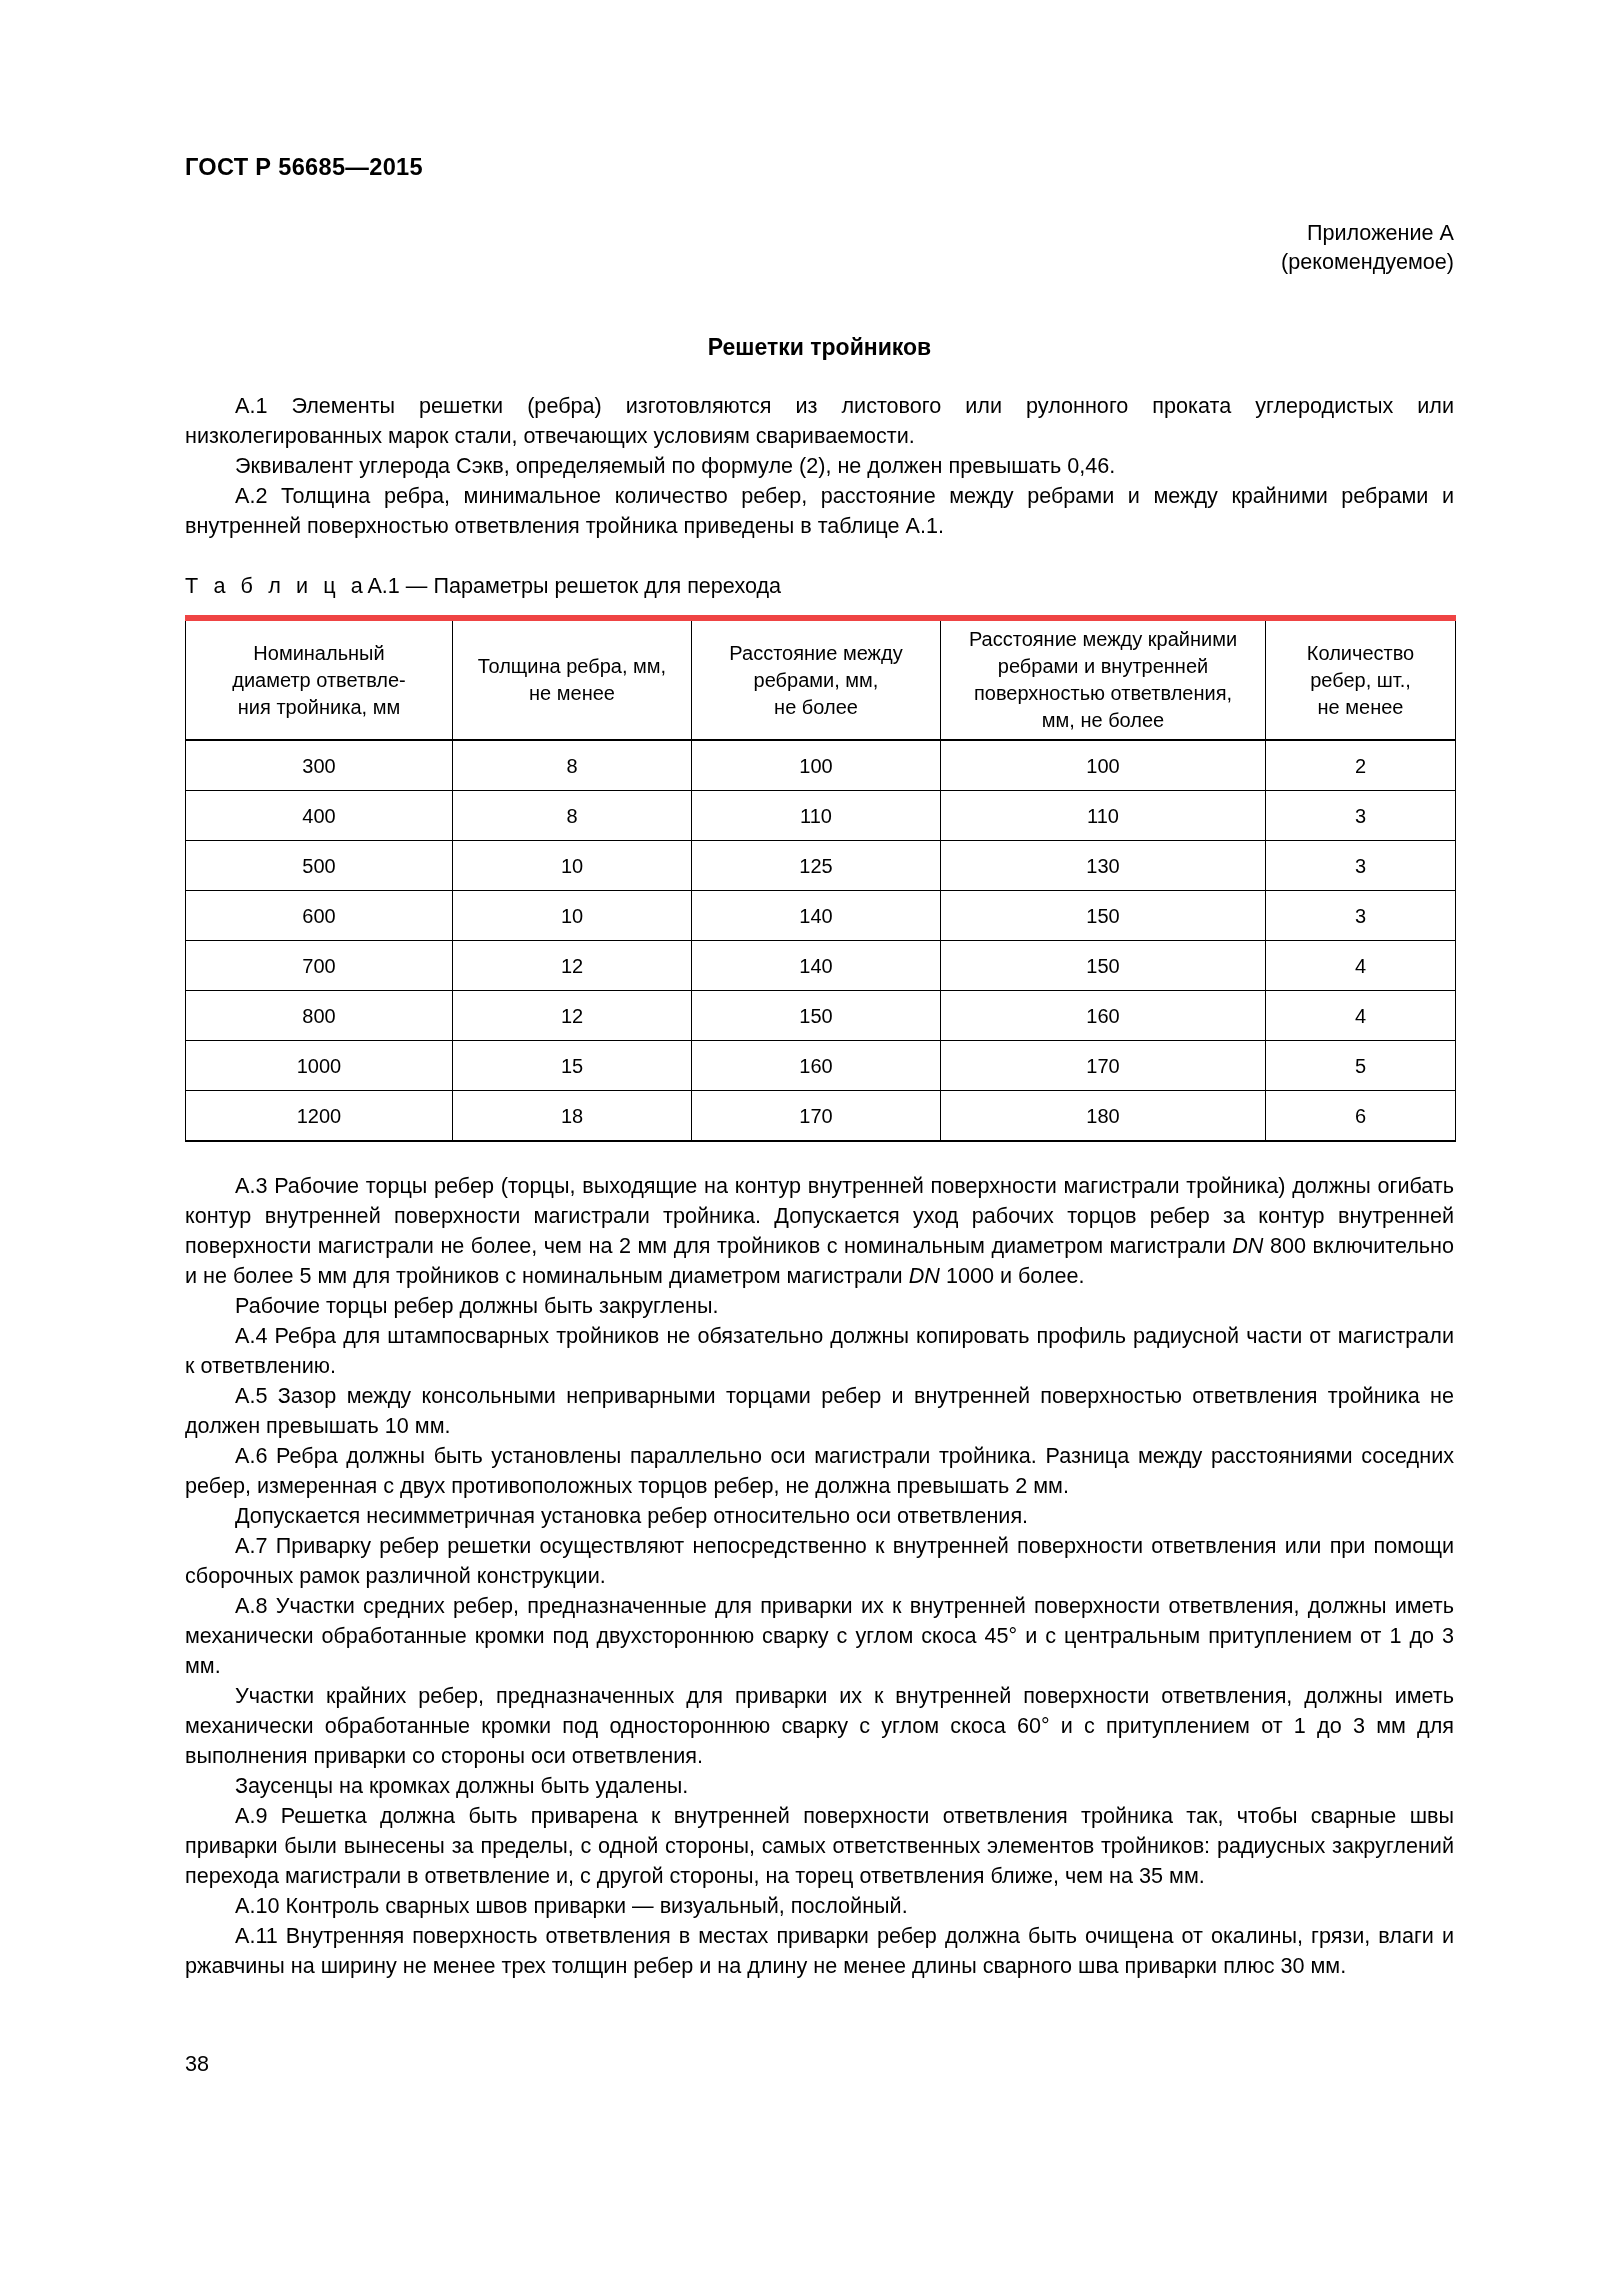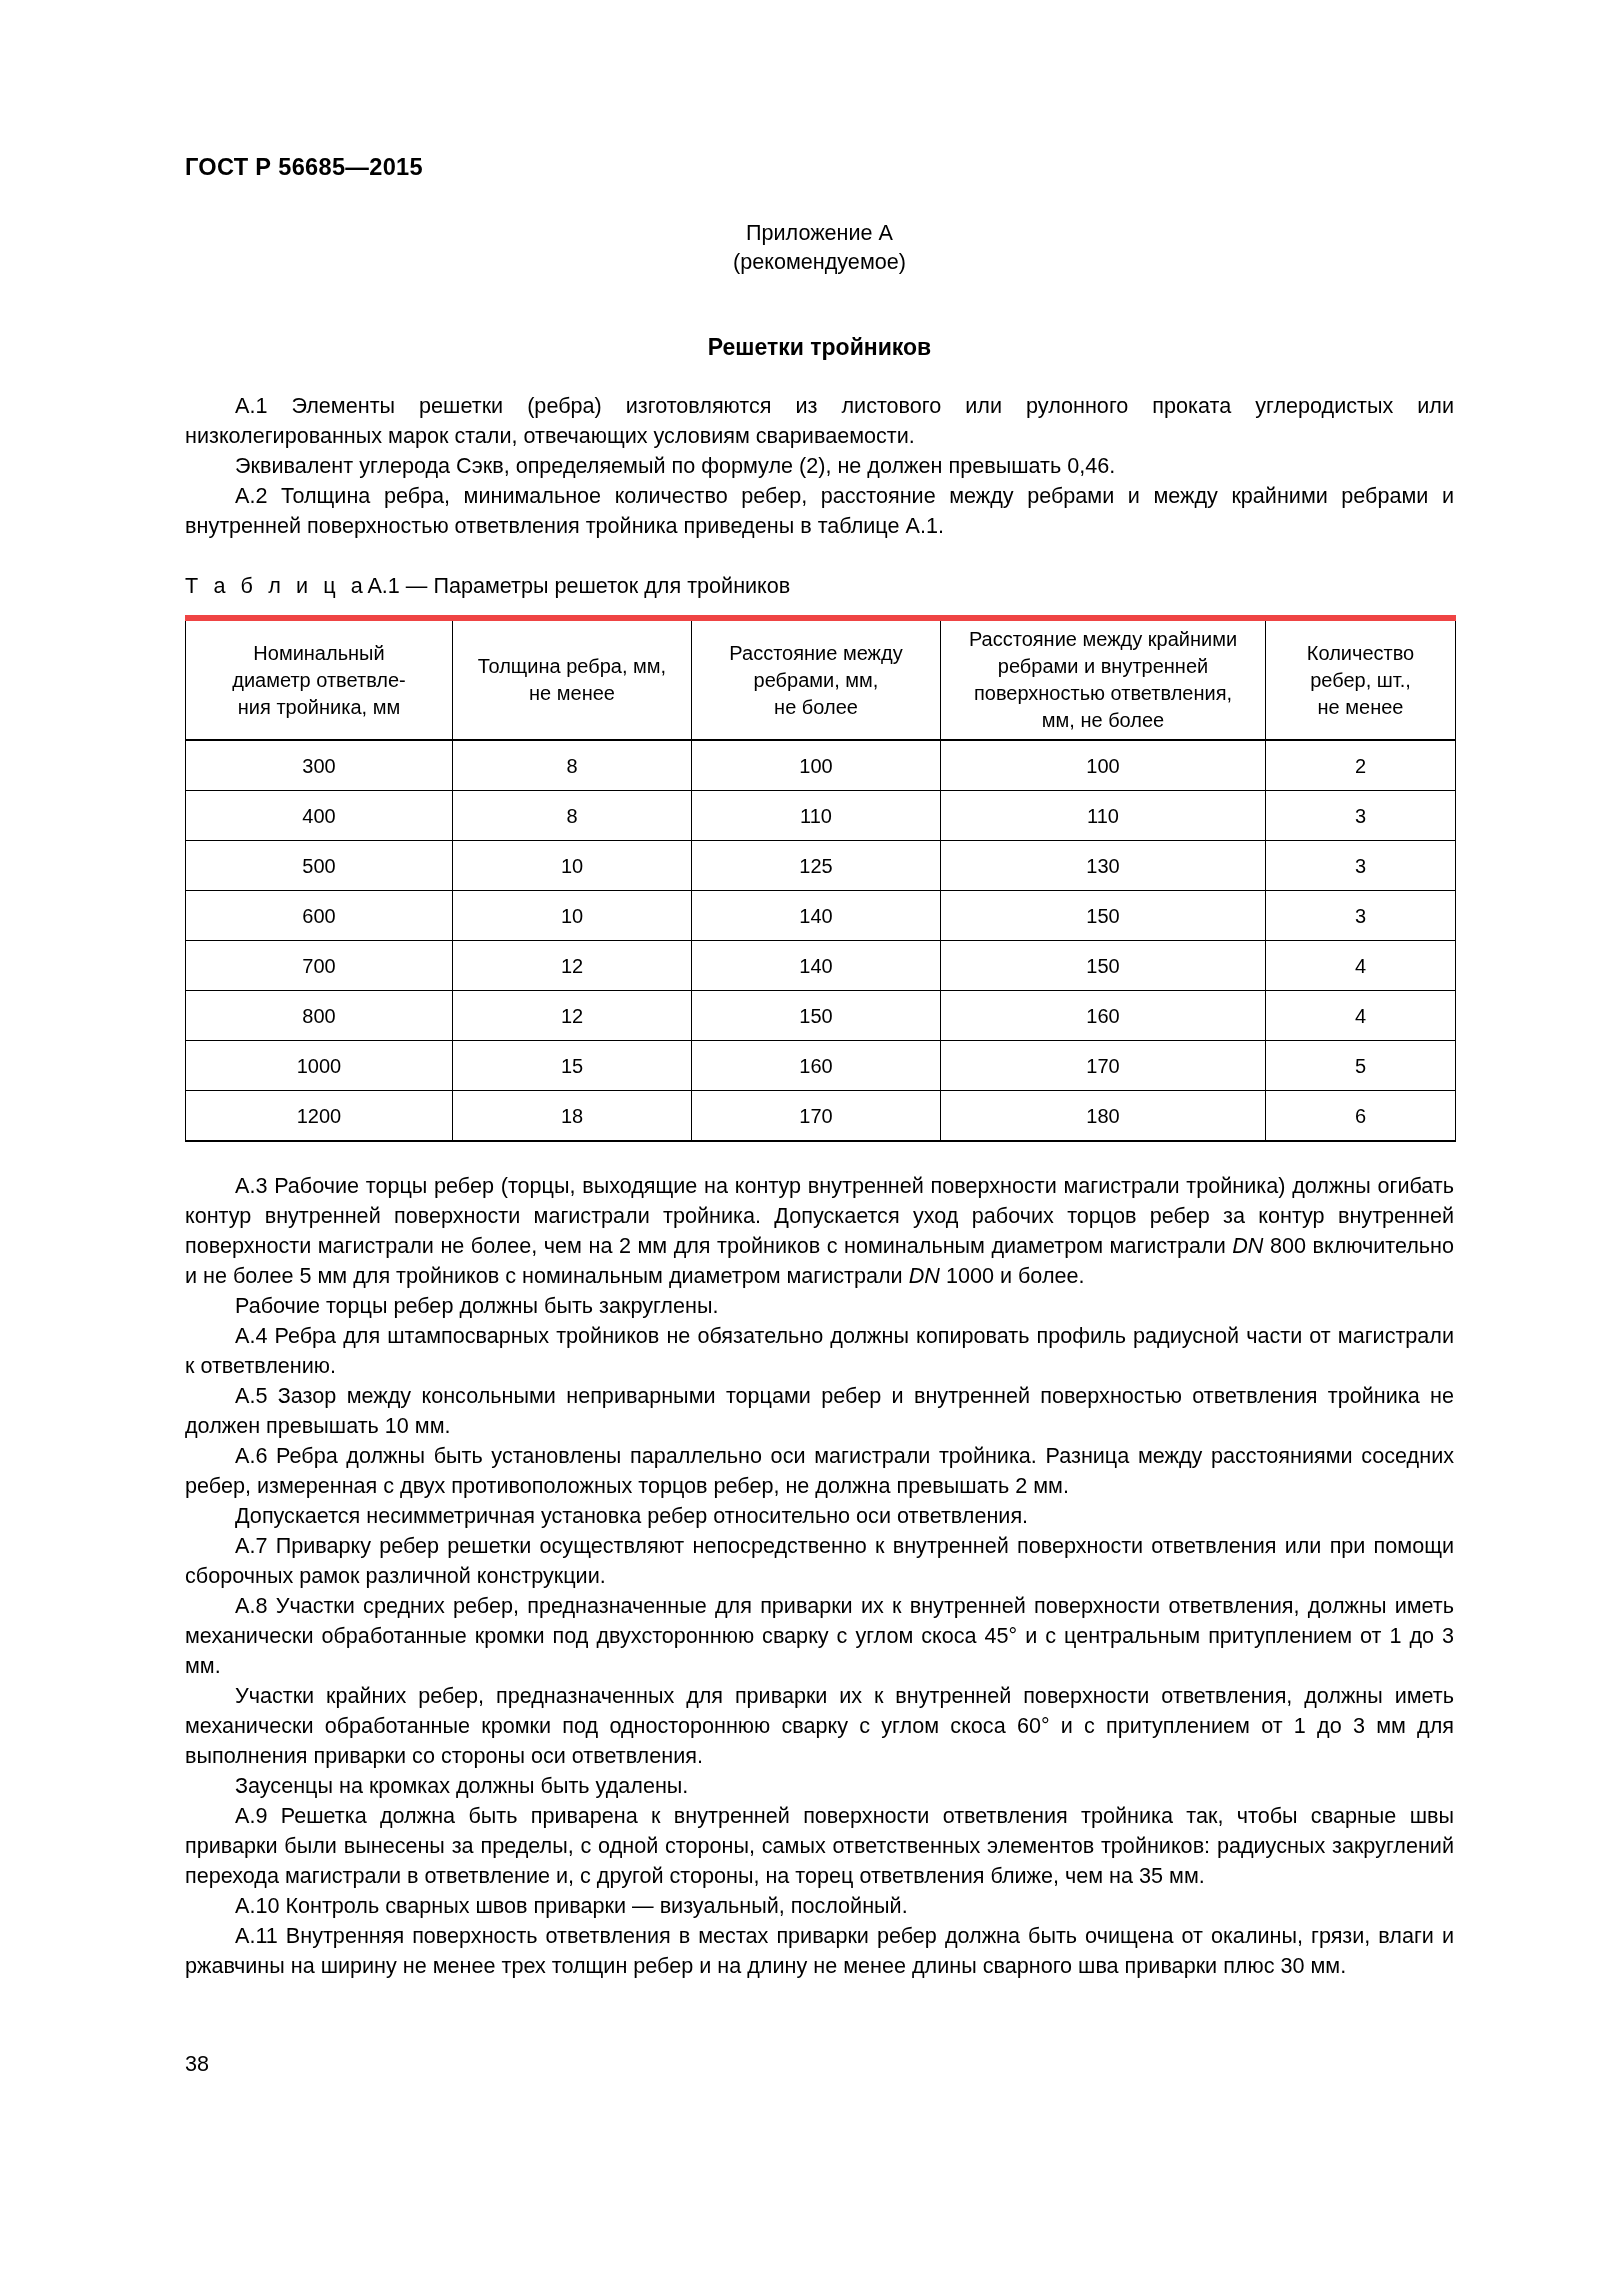--- a/index.html
+++ b/index.html
@@ -29,21 +29,21 @@
     margin-top: 156px;
     font-size: 23.6px;
     font-weight: bold;
     letter-spacing: 0.3px;
     line-height: 1;
   }
 
   
   .annex-block {
     margin-top: 38px;
-    text-align: center;
+    text-align: right;
     font-size: 21.6px;
     line-height: 1.35;
   }
   .annex-block .annex-line { display: block; }
 
   .section-title {
     margin-top: 58px;
     text-align: center;
     font-size: 23px;
     font-weight: bold;
@@ -150,21 +150,21 @@
 
     <div class="section-title">Решетки тройников</div>
 
     <div class="body-text">
       <p class="para">А.1 Элементы решетки (ребра) изготовляются из листового или рулонного проката углеродистых или низколегированных марок стали, отвечающих условиям свариваемости.</p>
       <p class="para">Эквивалент углерода Сэкв, определяемый по формуле (2), не должен превышать 0,46.</p>
       <p class="para">А.2 Толщина ребра, минимальное количество ребер, расстояние между ребрами и между крайними ребрами и внутренней поверхностью ответвления тройника приведены в таблице А.1.</p>
     </div>
 
     <div class="table-caption">
-      <span class="spaced">Т а б л и ц а</span><span>А.1</span>&nbsp;<span>—</span>&nbsp;<span>Параметры решеток для тройников</span>
+      <span class="spaced">Т а б л и ц а</span><span>А.1</span>&nbsp;<span>—</span>&nbsp;<span>Параметры решеток для перехода</span>
     </div>
 
     <table class="params-table">
       <colgroup>
         <col class="c0">
           <col class="c1">
           <col class="c2">
           <col class="c3">
           <col class="c4">
       </colgroup>

